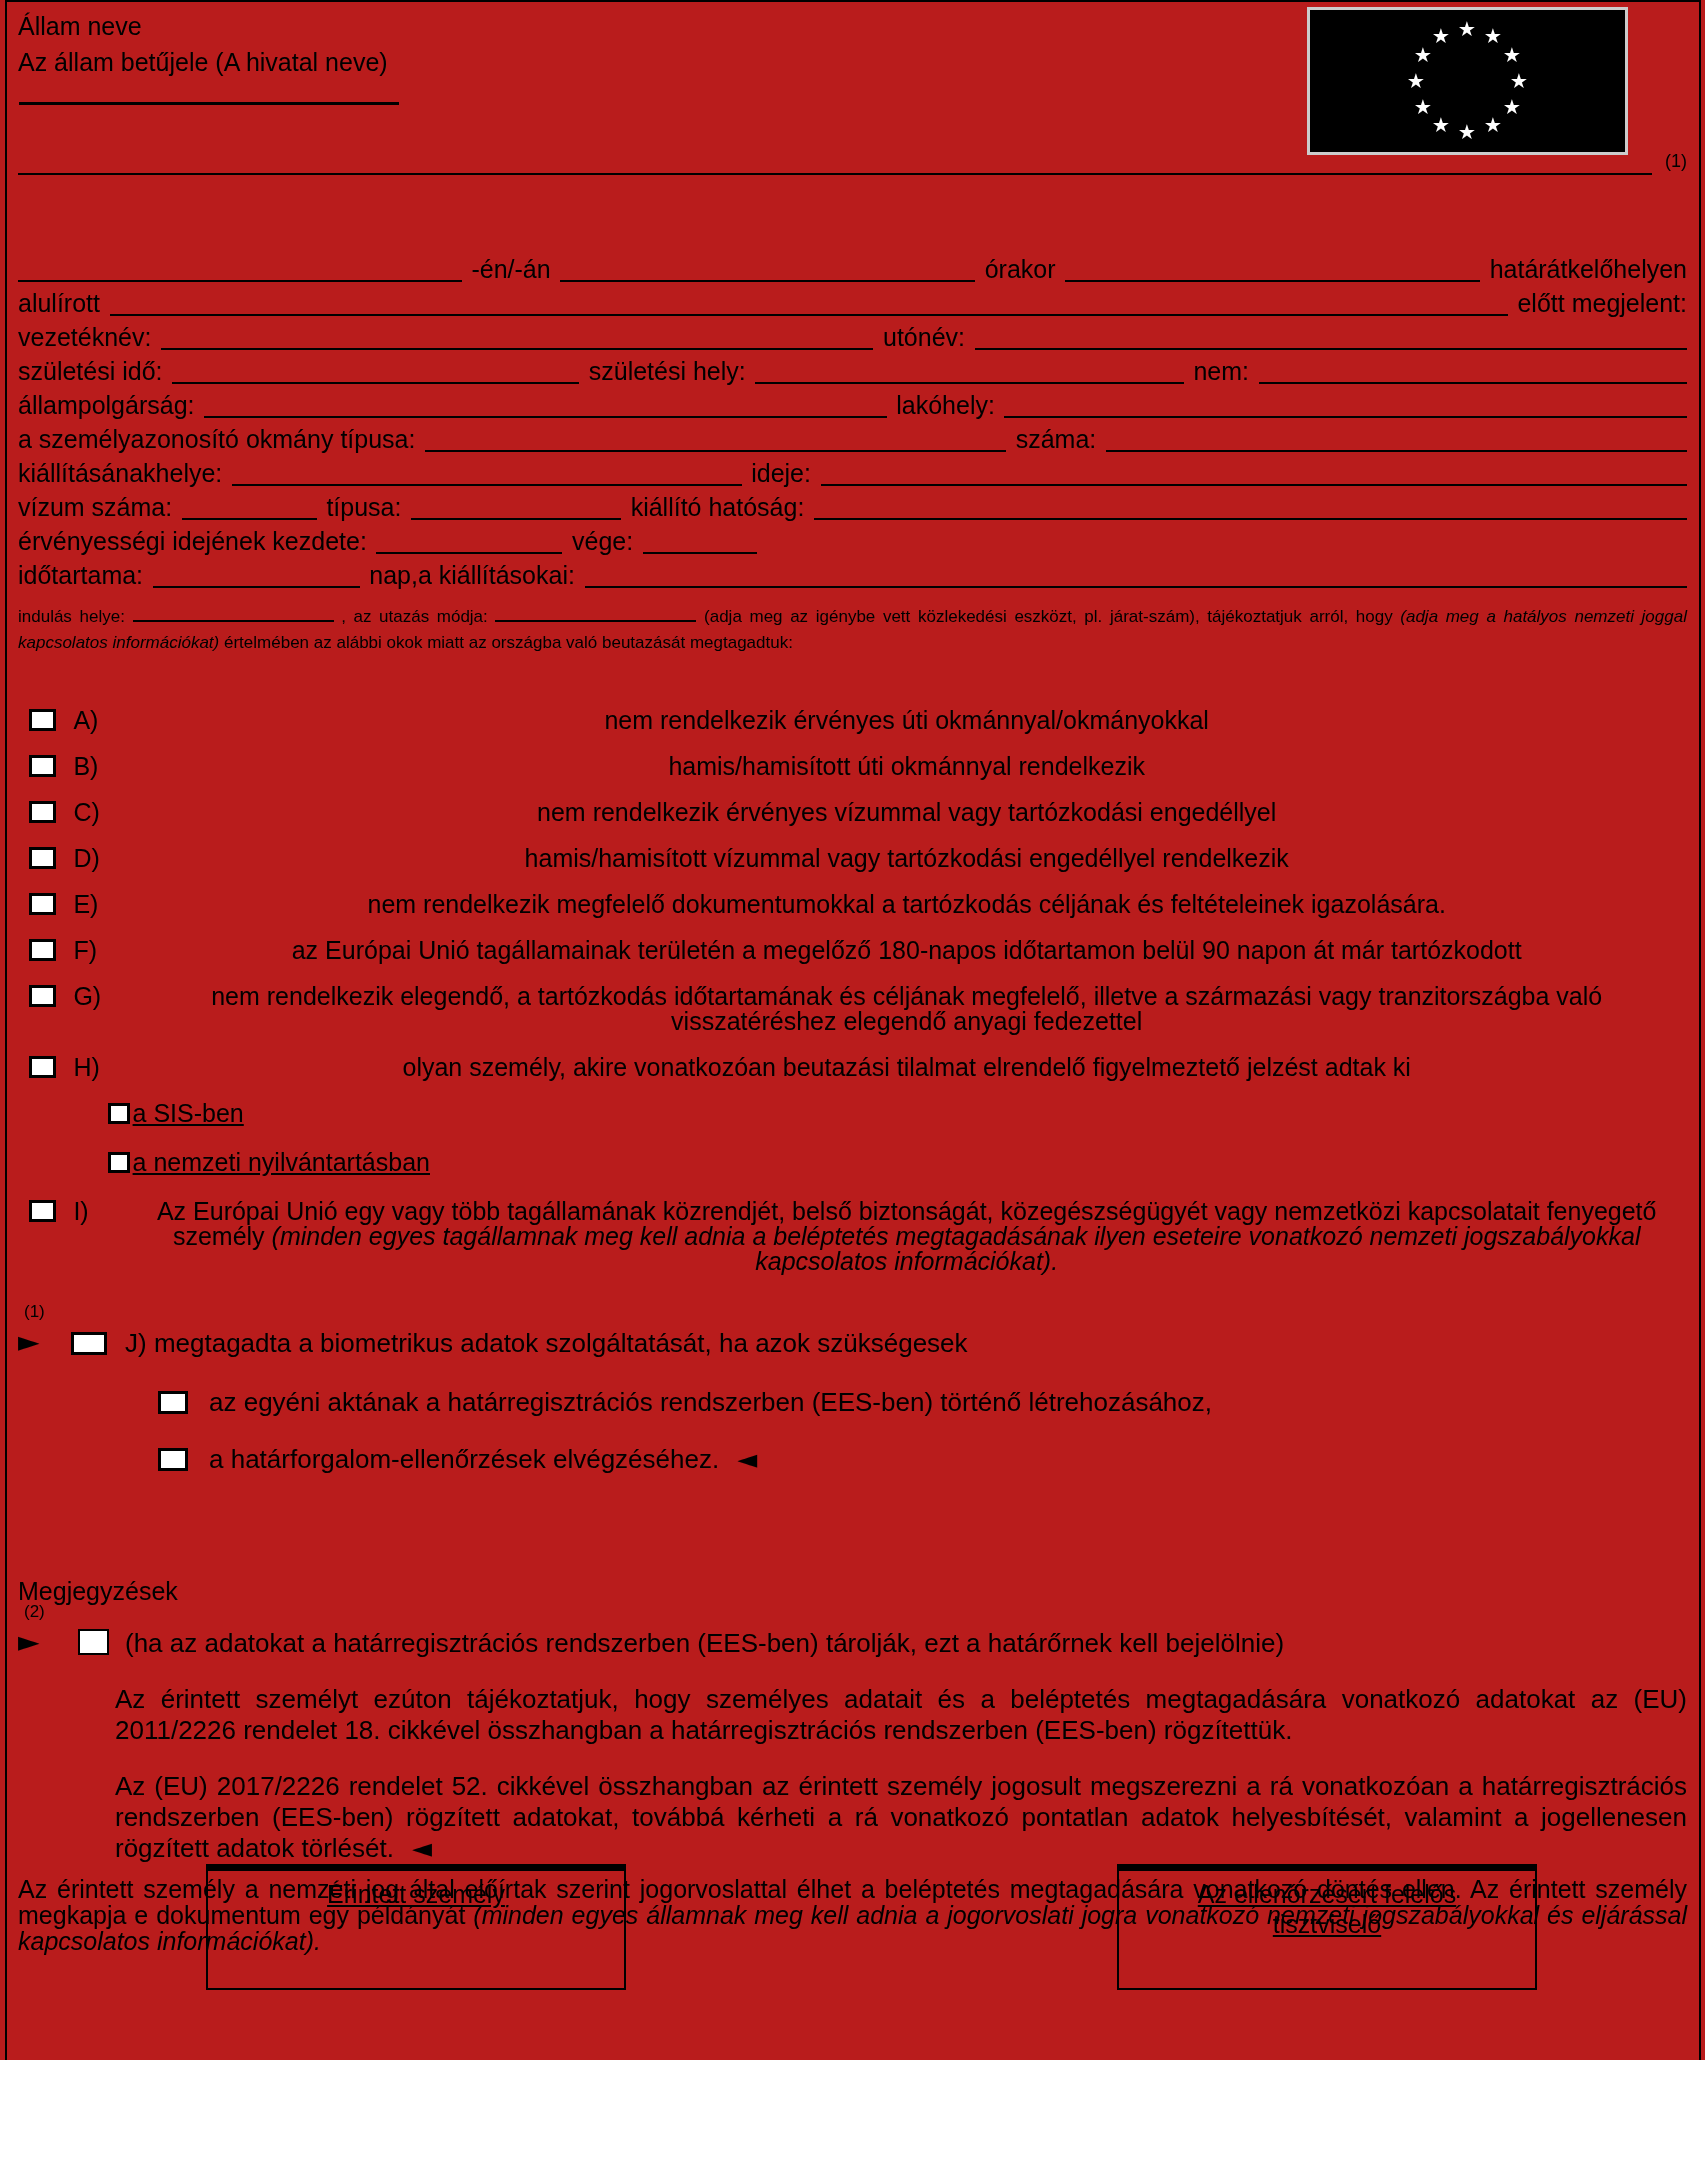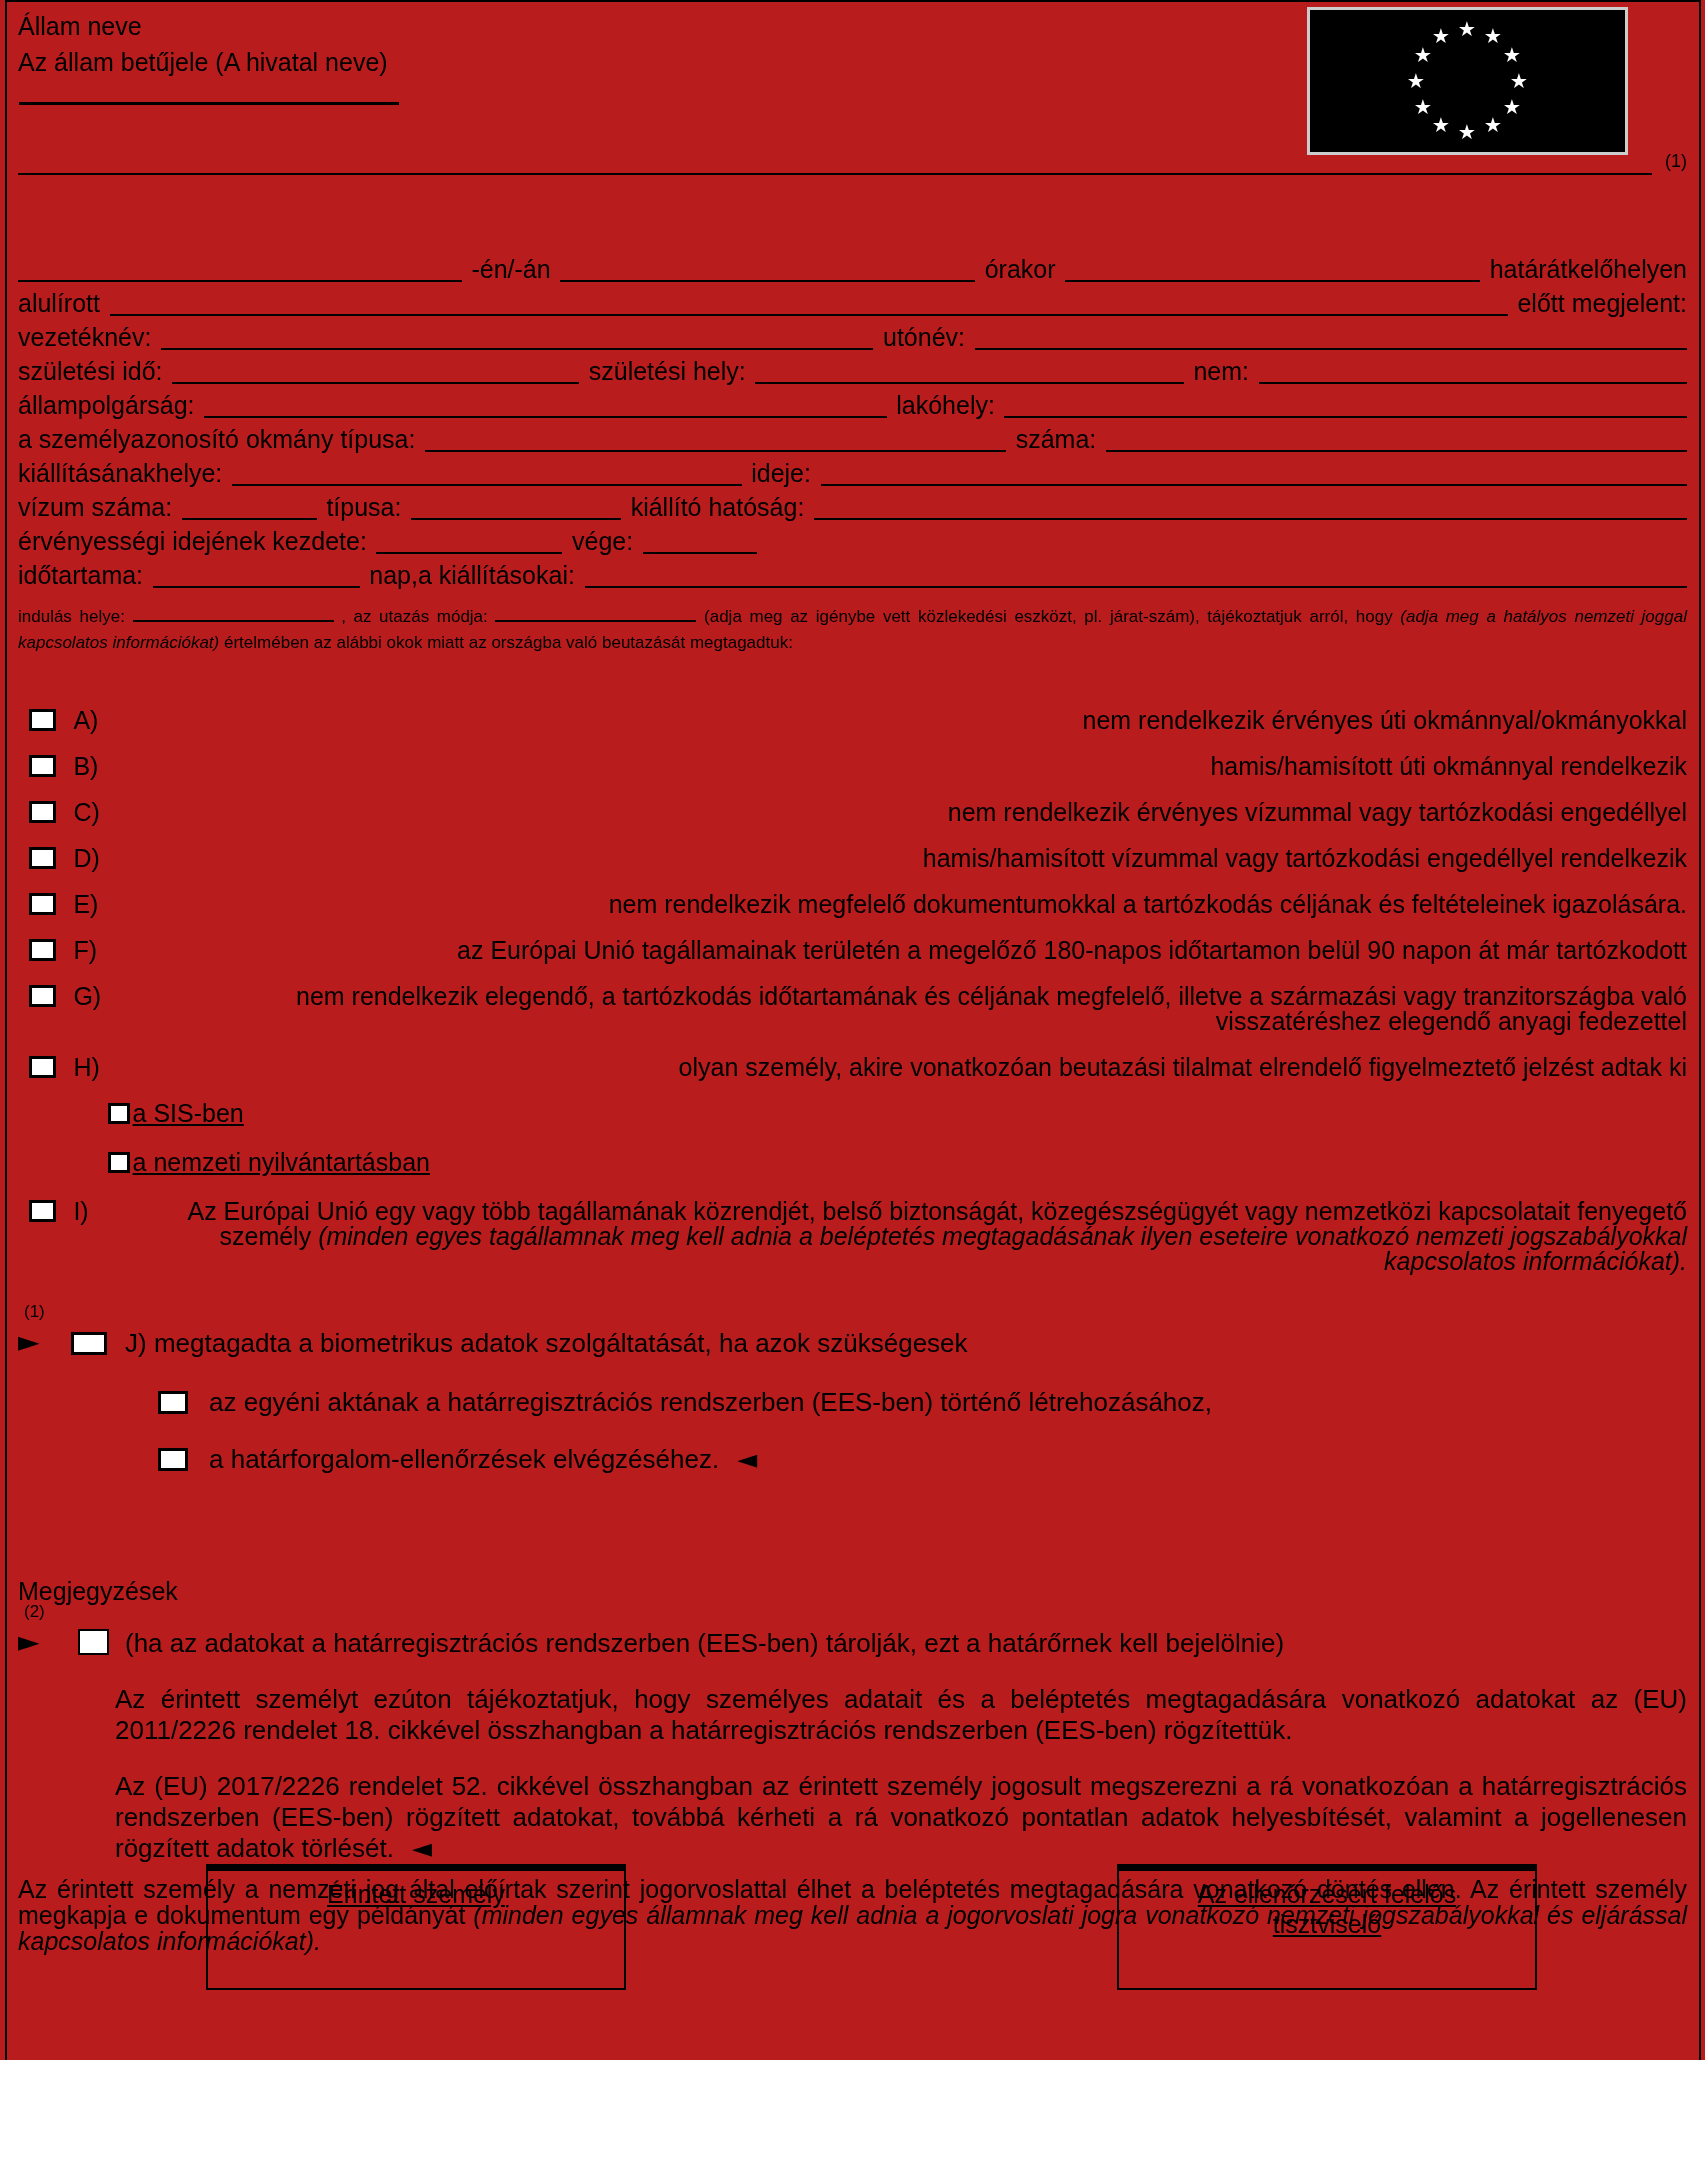--- a/index.html
+++ b/index.html
@@ -48,21 +48,21 @@
   .para { text-align:justify; font-size:17px; line-height:26px; }
   .intro { left:18px; right:18px; top:603px; }
   .ibl { display:inline-block; width:201px; border-bottom:2.4px solid #000; height:17px; }
   .it { font-style:italic; }
 
   
   .reasons { left:18px; right:18px; top:708px; font-size:25px; }
   .ritem { display:flex; align-items:flex-start; margin-bottom:21px; }
   .cb { flex:none; width:21.6px; height:15.6px; border:3.6px solid #000; margin-left:10.8px; margin-top:1.2px; background:#fff; }
   .rletter { flex:none; width:53px; margin-left:17px; line-height:25px; }
-  .rtext { flex:1 1 auto; line-height:25px; text-align:right; }
+  .rtext { flex:1 1 auto; line-height:25px; text-align:center; }
   .rextra { display:flex; align-items:flex-end; margin:0 0 20px 90px; }
   .rextra .lbl { white-space:nowrap; line-height:25px; margin-right:8.4px; }
   .rextra .b { flex:1 1 auto; }
   .rsub { display:flex; align-items:center; margin:0 0 24px 90px; }
   .cb-sub { flex:none; width:15.6px; height:14.4px; border:3px solid #000; background:#fff; }
   .rsub .rtext { margin-left:3px; flex:none;text-decoration:underline; }
 
   
   .ees { font-size:26px; }
   .marker-tri { font-family:"DejaVu Sans", sans-serif; font-size:28px; line-height:28px; }

